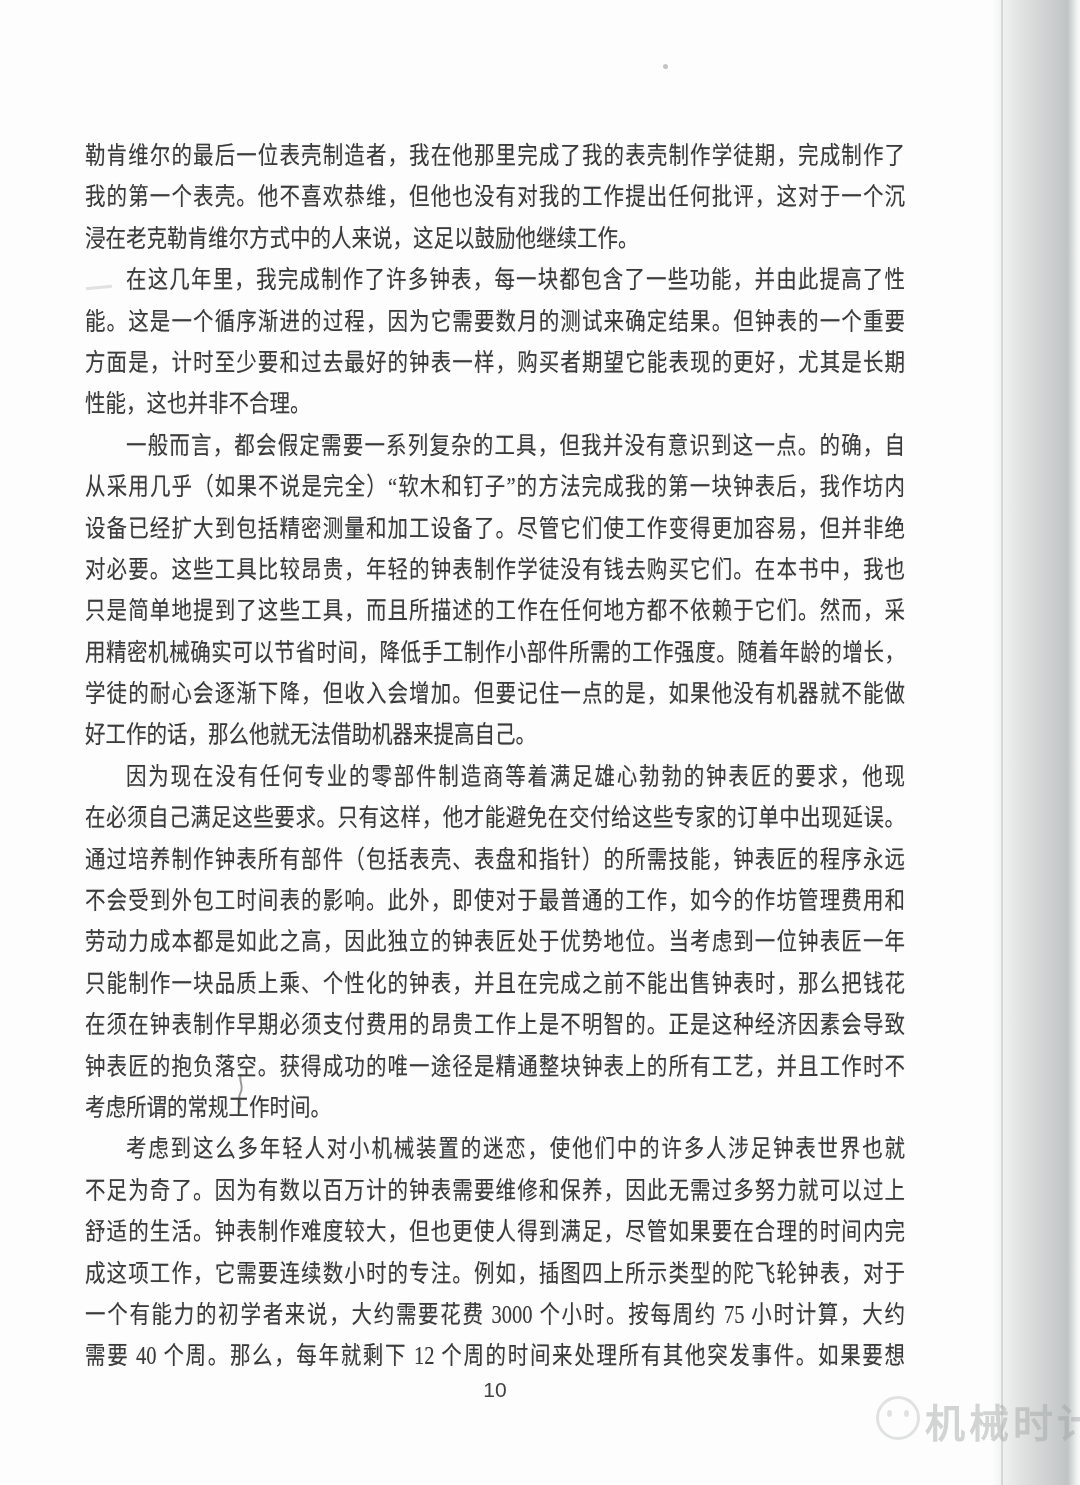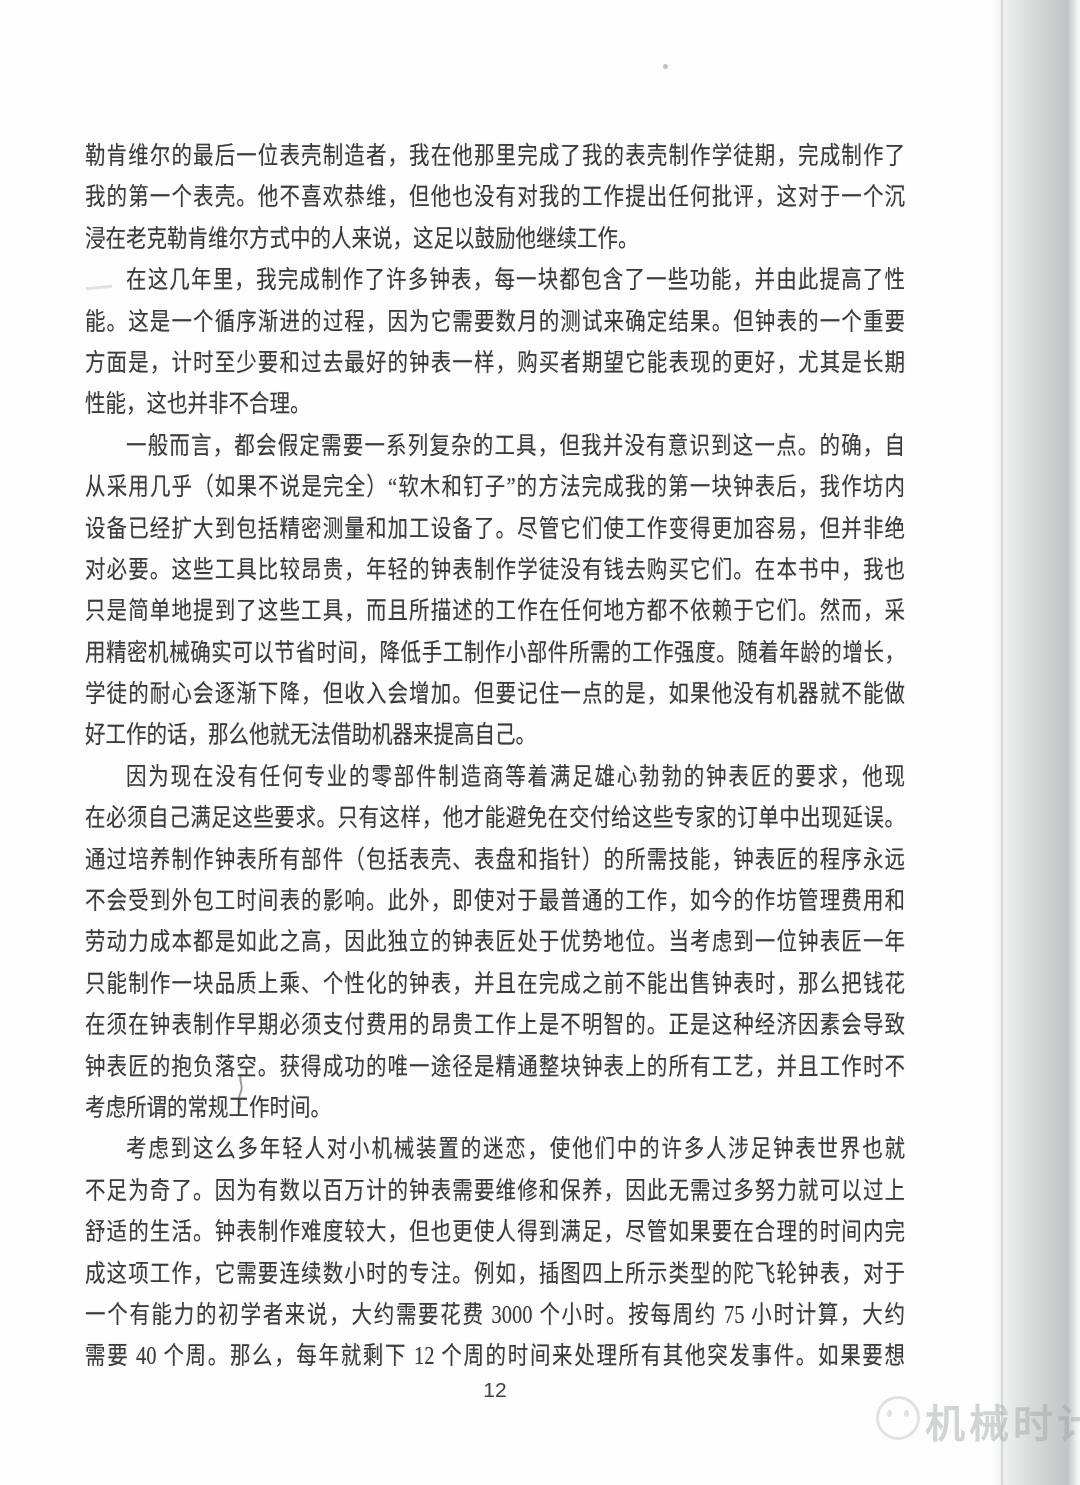--- a/index.html
+++ b/index.html
@@ -125,21 +125,21 @@
       <div>
         <div class="jline indent">考虑到这么多年轻人对小机械装置的迷恋，使他们中的许多人涉足钟表世界也就</div>
         <div class="jline">不足为奇了。因为有数以百万计的钟表需要维修和保养，因此无需过多努力就可以过上</div>
         <div class="jline">舒适的生活。钟表制作难度较大，但也更使人得到满足，尽管如果要在合理的时间内完</div>
         <div class="jline">成这项工作，它需要连续数小时的专注。例如，插图四上所示类型的陀飞轮钟表，对于</div>
         <div class="jline">一个有能力的初学者来说，大约需要花费 3000 个小时。按每周约 75 小时计算，大约</div>
         <div class="jline">需要 40 个周。那么，每年就剩下 12 个周的时间来处理所有其他突发事件。如果要想</div>
       </div>
     </div>
 
-  <div class="page-number">12</div>
+  <div class="page-number">10</div>
 
   <div class="wm-behind">机械时计</div>
   <div class="wm-smiley"></div>
 
   <div class="pencil-mark"></div>
   <div class="ink-speck"></div>
   <div class="ink-mark">
     <svg width="10" height="34" viewBox="0 0 10 34">
       <path d="M5 0 C2 8 9 12 4 20 C1 26 7 30 3 34" stroke="rgba(70,70,70,0.55)" stroke-width="2" fill="none"></path>
     </svg>

